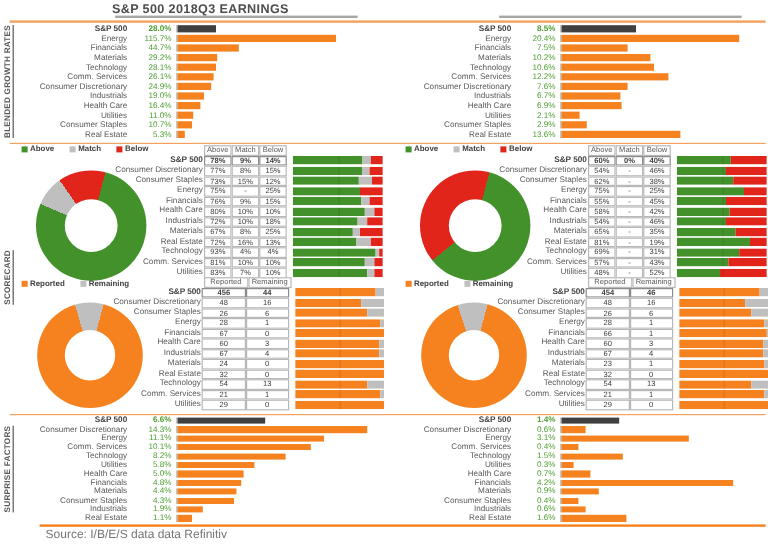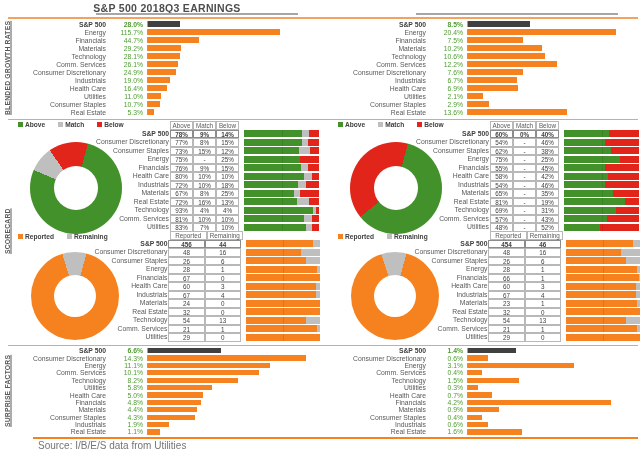--- a/index.html
+++ b/index.html
@@ -962,14 +962,14 @@
         <div class="row">
           <span class="lbl">Real Estate</span>
           <span class="val">1.6%</span>
           <span class="barbox">
             <i class="bar" style="width: 34.0426%; background: rgb(245, 130, 31);"></i>
           </span>
         </div>
       </div>
   </section>
 
-  <div class="source">Source: I/B/E/S data from Utilities</div>
+  <div class="source">Source: I/B/E/S data data Refinitiv</div>
 </div>
 
 </body></html>

